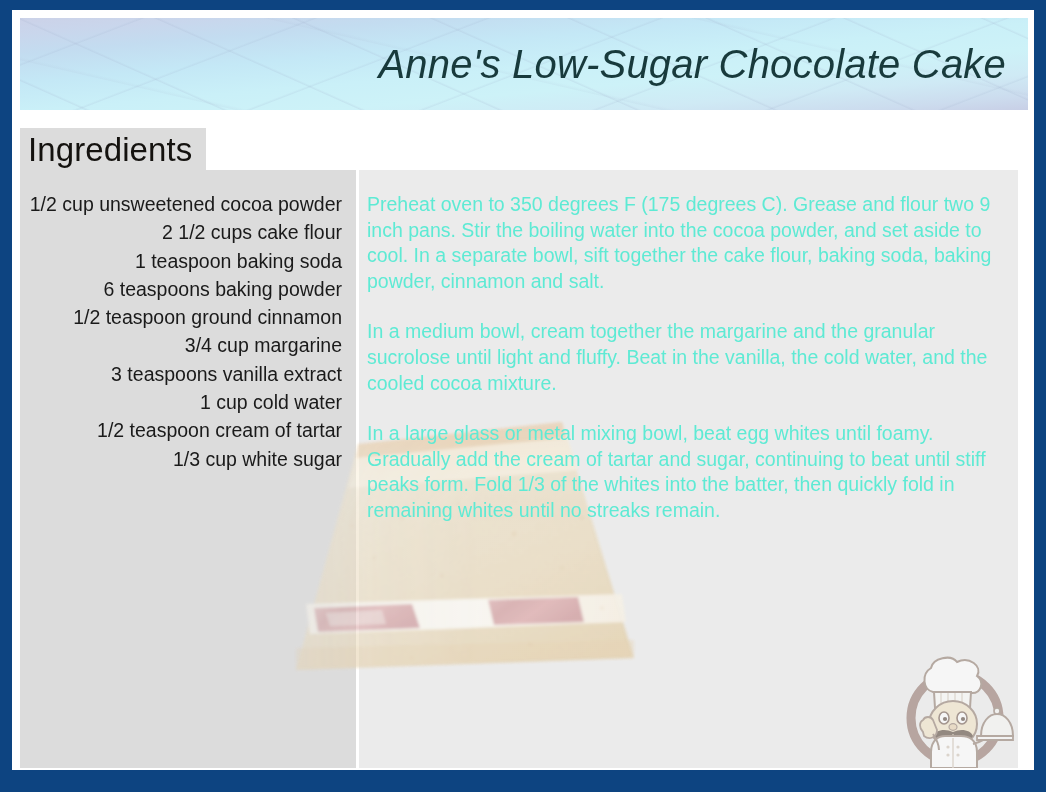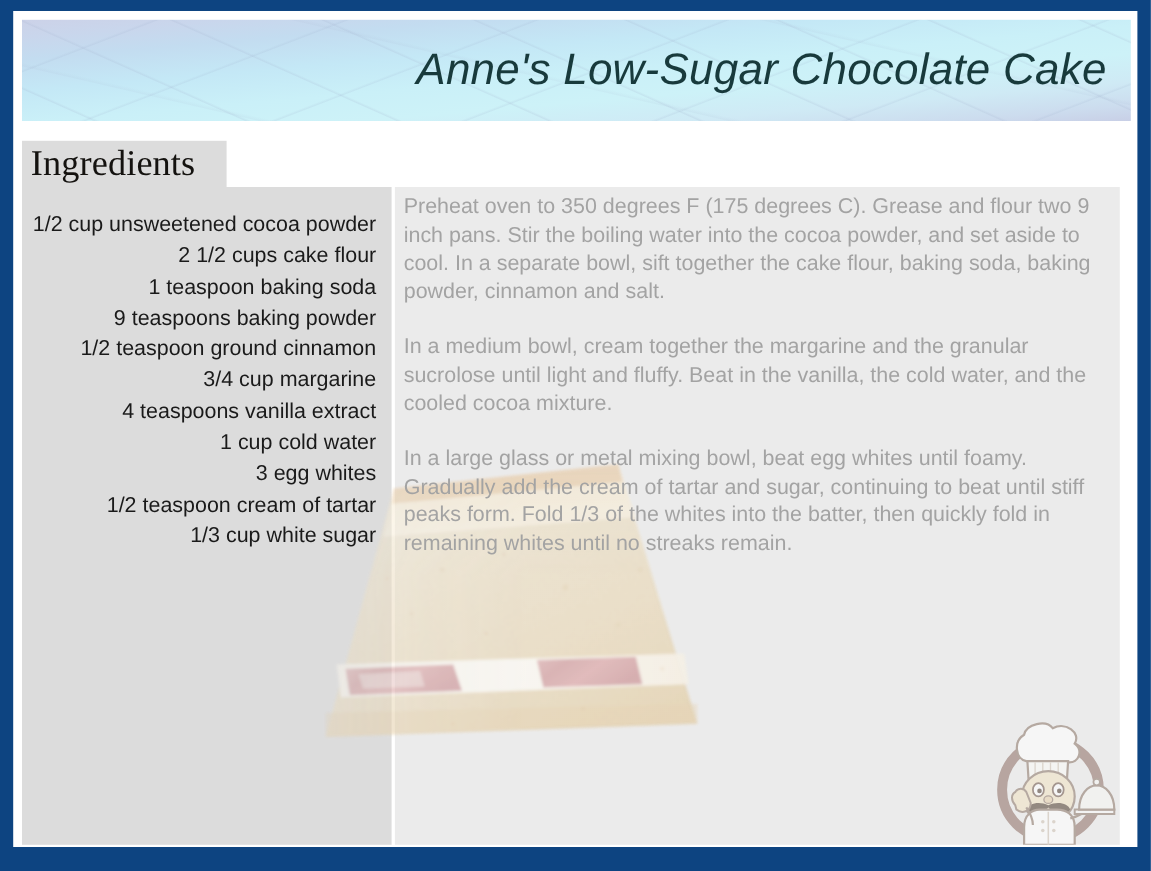--- a/index.html
+++ b/index.html
@@ -87,21 +87,20 @@
     align-items: center;
     box-sizing: border-box;
     z-index: 4;
   }
   .hdr-tab span {
     font-size: 33px;
     font-weight: 400;
     color: #14120f;
     line-height: 1;
     letter-spacing: 0.1px;
-    font-family: Liberation Serif, serif;
   }
   #ingredients-header {
     left: 20px;  top: 128px;
     width: 186px; height: 42px;
     background: #dcdcdc;
     padding-left: 8px;
   }
   #directions-header {
     left: 363px; top: 126px;
     width: 166px; height: 44px;
@@ -158,26 +157,26 @@
     line-height: 28.3px;
     color: #1a1a1a;
   }
   .ingredients-list .ing-item {
     margin: 0;
     text-align: right;
   }
 
   .directions-body {
     position: absolute;
-    left: 367px; top: 176px;
+    left: 367px; top: 192px;
     width: 648px;
     z-index: 5;
     font-size: 19.5px;
     line-height: 25.6px;
-    color: #a3a3a3;
+    color: #5eead4;
   }
   .directions-body p {
     margin: 0 0 25px 0;
   }
   .directions-body p:last-child { margin-bottom: 0; }
 </style>
 </head>
 <body>
 
 <div class="page-frame">
@@ -324,26 +323,25 @@
 
     <path d="M84,88 L120,88 L120,92 L84,92 Z" fill="#fafafa" stroke="#8a7466" stroke-width="1.8"></path>
     <path d="M88,88 C88,74 96,66 104,66 C112,66 120,74 120,88 Z" fill="#f6f6f4" stroke="#8a7466" stroke-width="2"></path>
     <circle cx="104" cy="63" r="3" fill="#f6f6f4" stroke="#8a7466" stroke-width="1.6"></circle>
   </svg>
 
   <div class="ingredients-list">
       <div class="ing-item">1/2 cup unsweetened cocoa powder</div>
       <div class="ing-item">2 1/2 cups cake flour</div>
       <div class="ing-item">1 teaspoon baking soda</div>
-      <div class="ing-item">9 teaspoons baking powder</div>
+      <div class="ing-item">6 teaspoons baking powder</div>
       <div class="ing-item">1/2 teaspoon ground cinnamon</div>
       <div class="ing-item">3/4 cup margarine</div>
-      <div class="ing-item">4 teaspoons vanilla extract</div>
+      <div class="ing-item">3 teaspoons vanilla extract</div>
       <div class="ing-item">1 cup cold water</div>
-      <div class="ing-item">3 egg whites</div>
       <div class="ing-item">1/2 teaspoon cream of tartar</div>
       <div class="ing-item">1/3 cup white sugar</div>
     </div>
 
   <div class="directions-body">
       <p>Preheat oven to 350 degrees F (175 degrees C). Grease and flour two 9 inch pans.  Stir the boiling water into the cocoa powder, and set aside to cool.  In a separate bowl, sift together the cake flour, baking soda, baking powder, cinnamon and salt.</p>
       <p>In a medium bowl, cream together the margarine and the granular sucrolose until light and fluffy.  Beat in the vanilla, the cold water, and the cooled cocoa mixture.</p>
       <p>In a large glass or metal mixing bowl, beat egg whites until foamy.  Gradually add the cream of tartar and sugar, continuing to beat until stiff peaks form.  Fold 1/3 of the whites into the batter, then quickly fold in remaining whites until no streaks remain.</p>
     </div>
 </div>

